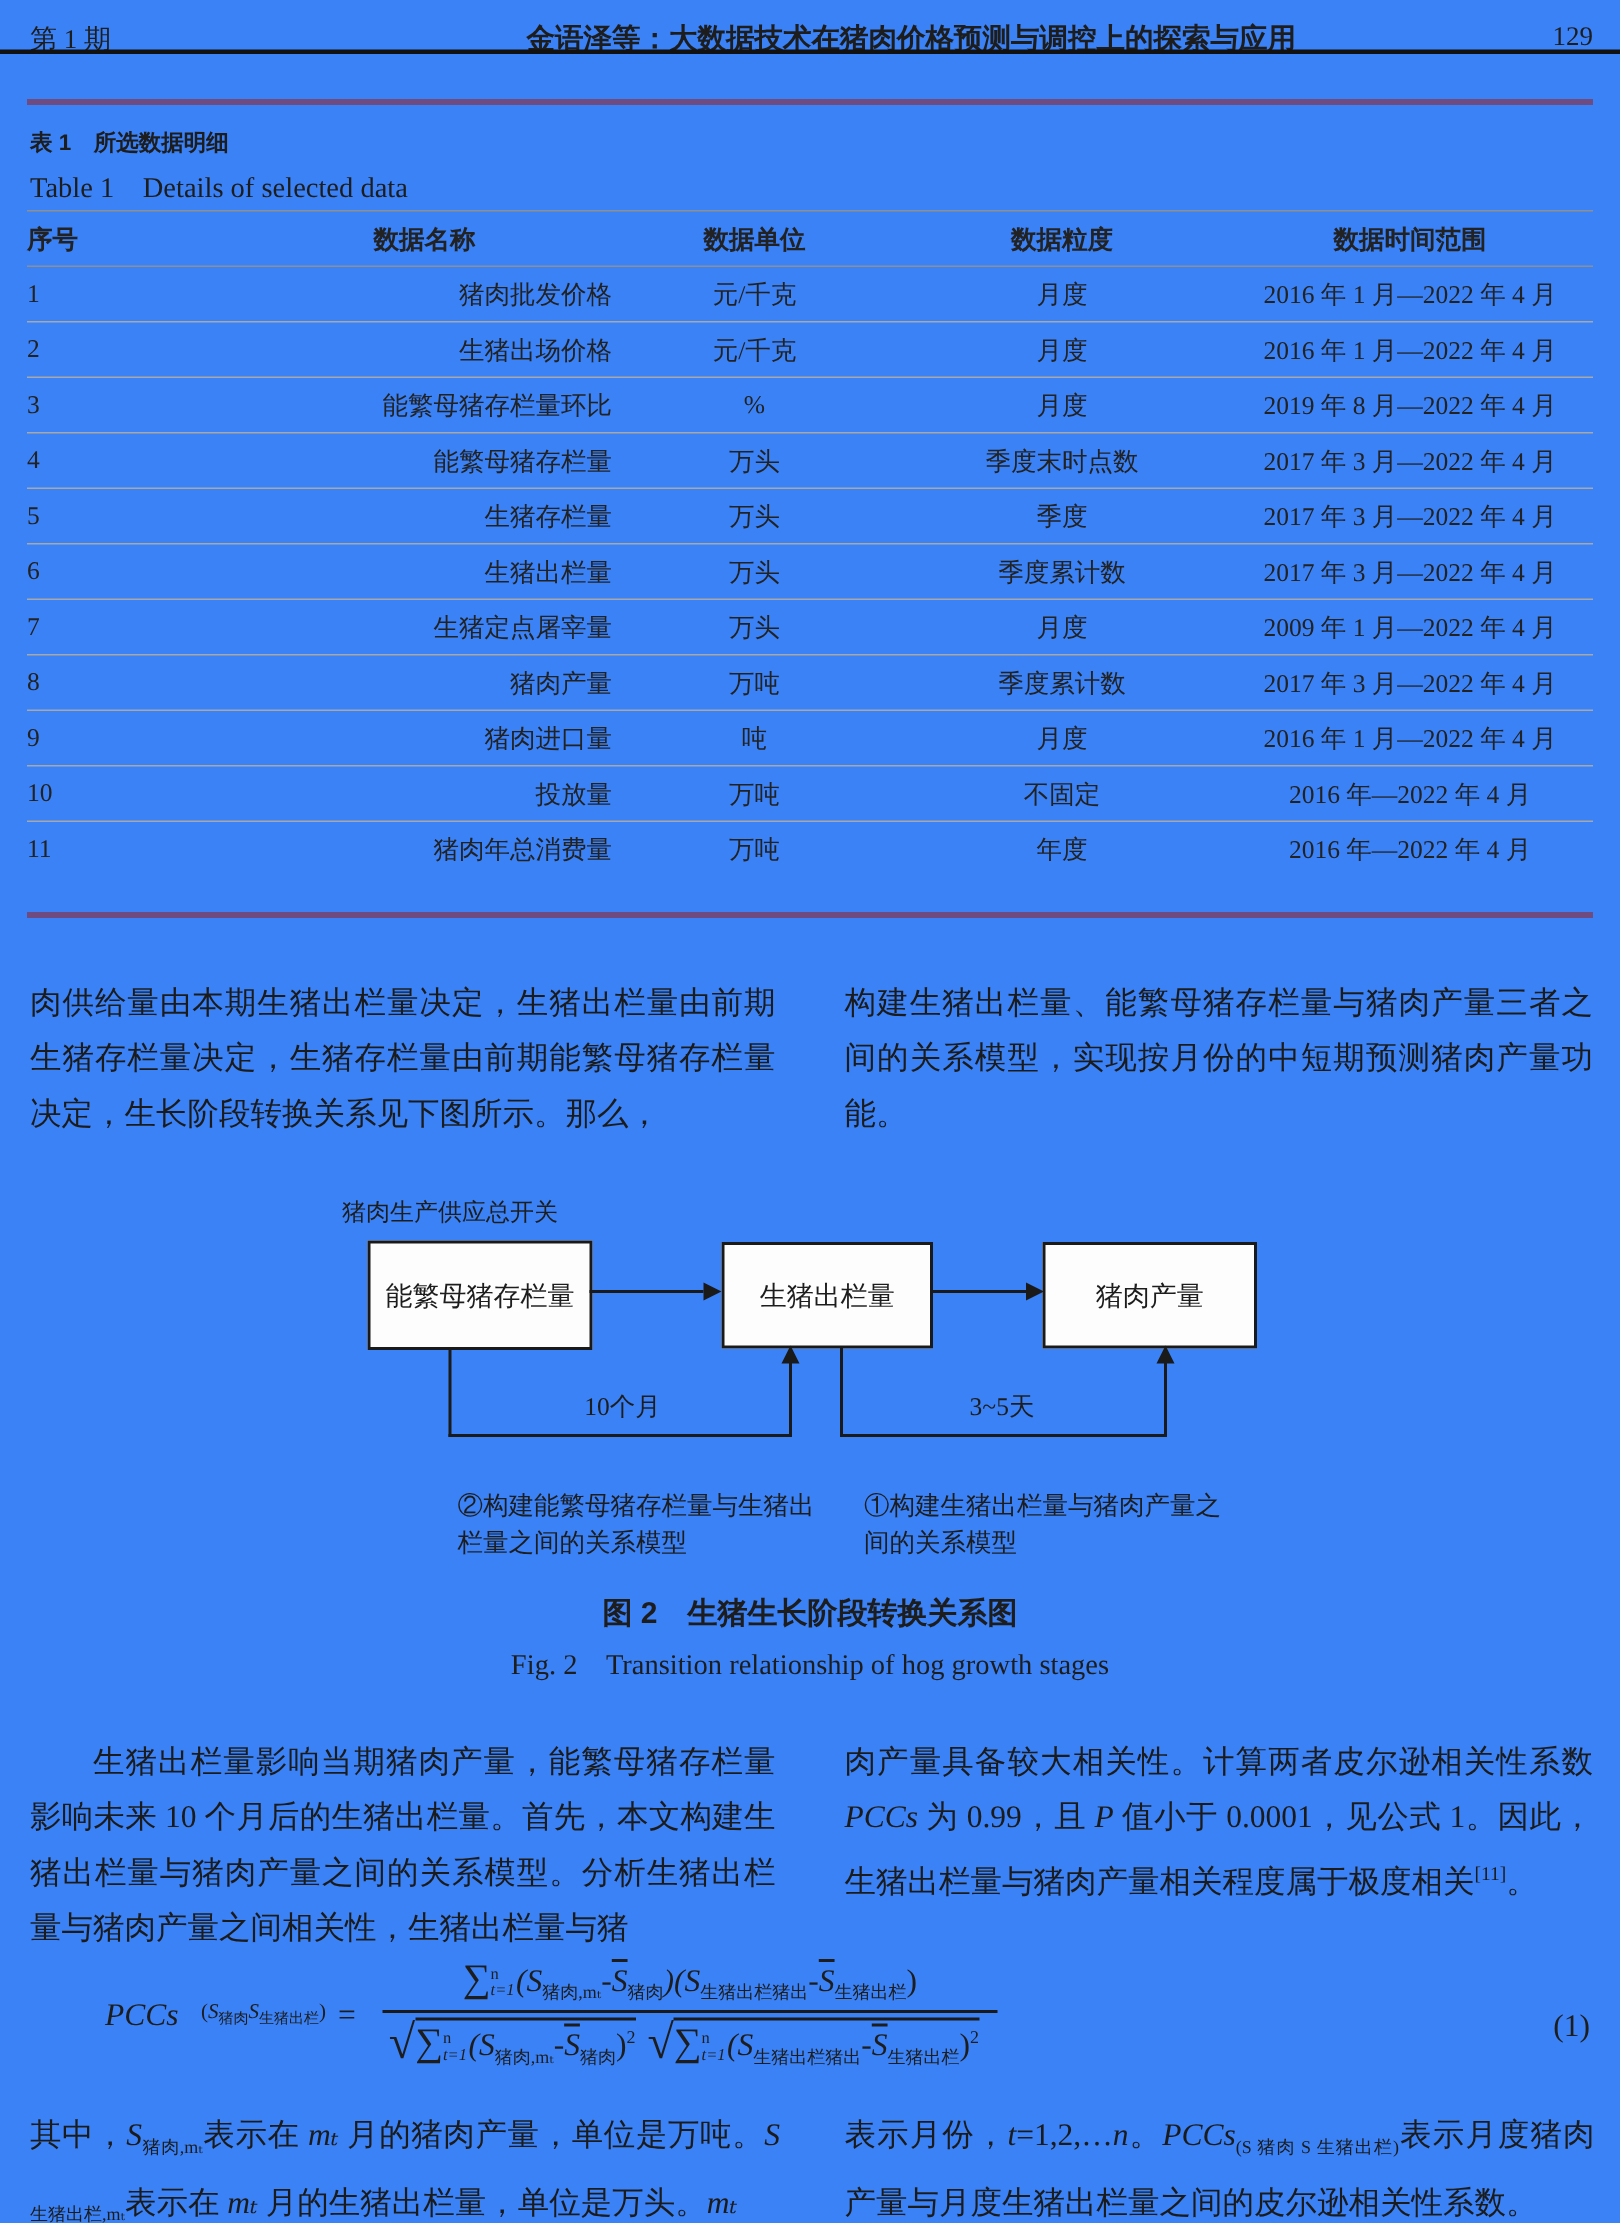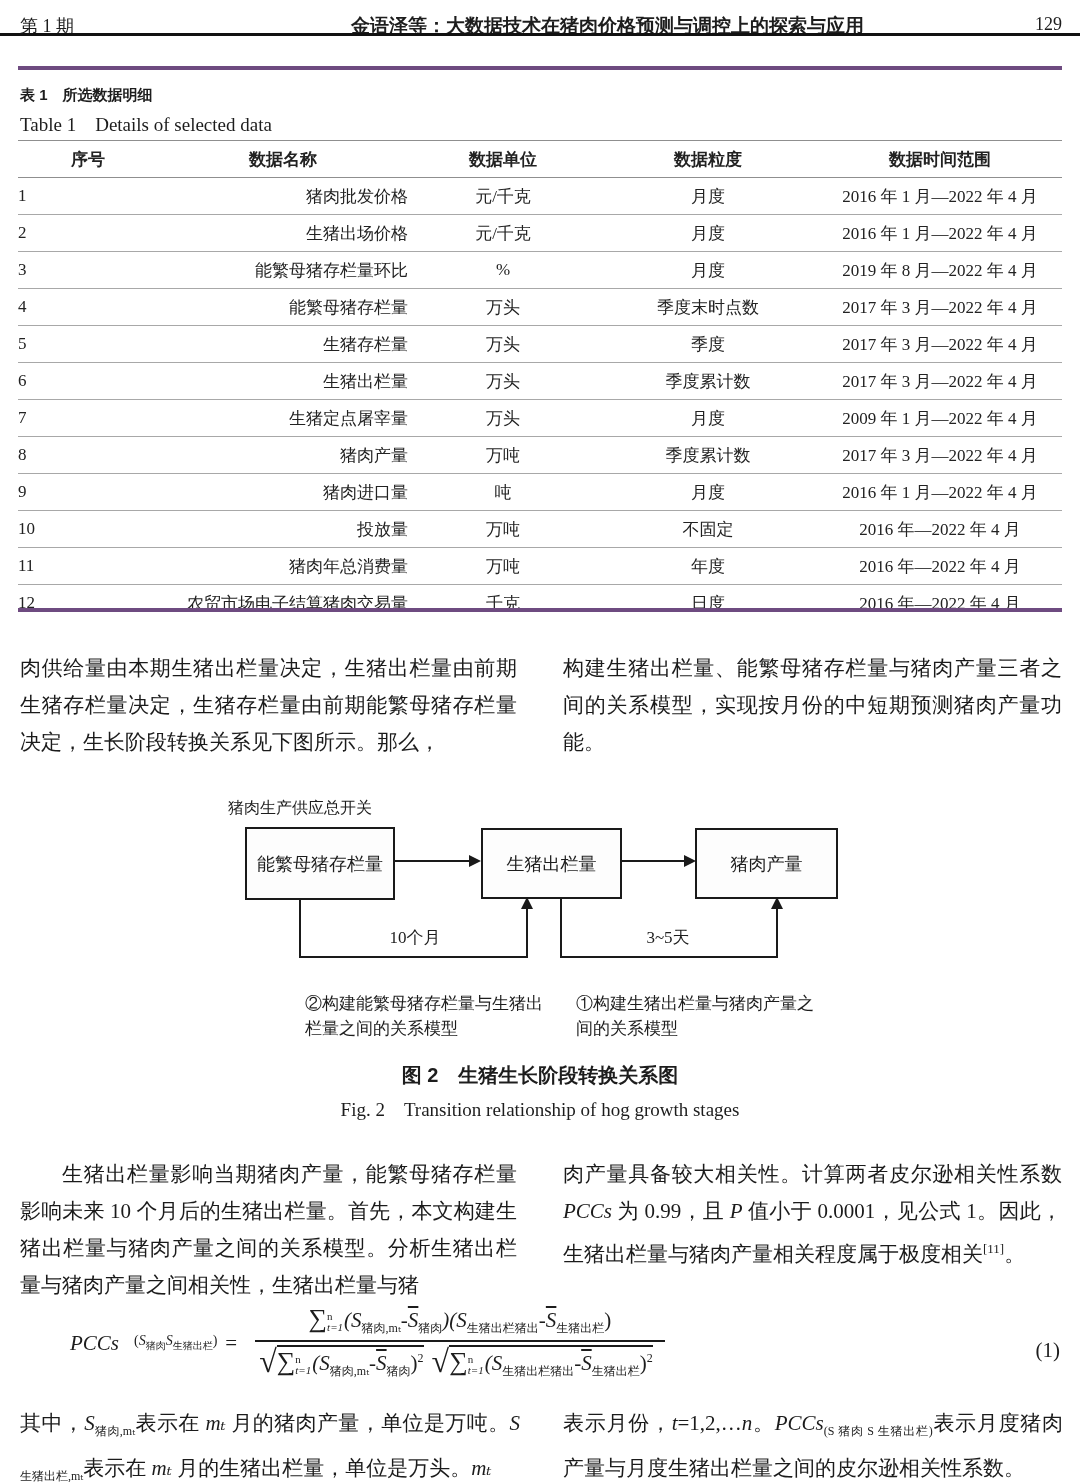--- a/index.html
+++ b/index.html
@@ -1,19 +1,19 @@
 <!DOCTYPE html>
 <html><head>
 <meta charset="utf-8">
 <style>
   html,body{margin:0;padding:0;}
   body{background:#e8e8e8;}
   .page{
     position:relative; width:1080px; height:1482px; margin:0 auto;
-    background:#ffffff; color:#1d1d1d; overflow:hidden;
+    background:#3b82f6; color:#1d1d1d; overflow:hidden;
     font-family:"Liberation Serif","DejaVu Serif",serif;
   }
   .abs{position:absolute;}
   
   .runhead{left:0; top:6px; width:1080px; height:26px;}
   .rh-issue{left:20px; top:8px; font-size:18px;}
   .rh-title{left:0; top:7px; width:864px; text-align:right; font-size:19px; font-weight:bold;
             font-family:"Liberation Sans","DejaVu Sans",sans-serif;}
   .rh-page{right:18px; top:8px; font-size:18px;}
   .rule-black{left:0; top:33px; width:1080px; height:3px; background:#111;}
@@ -30,21 +30,21 @@
   table.data th{font-family:"Liberation Sans","DejaVu Sans",sans-serif; font-weight:bold;
                 border-top:1px solid #8f8f8f; border-bottom:1px solid #8f8f8f;}
   table.data th,table.data td{height:36px; padding:0; vertical-align:middle; color:#222;}
   table.data td{border-bottom:1px solid #a8a8a8;}
   table.data tr:last-child td{border-bottom:none;}
   .c1{width:140px; text-align:left; padding-left:2px;}
   .c2{width:250px;}
   .c3{width:190px; text-align:center;}
   .c4{width:220px; text-align:center;}
   .c5{width:244px; text-align:center;}
-  th.c1{text-align:center;} th.c2,th.c3,th.c4,th.c5{text-align:center;}
+  th.c1{text-align:left;} th.c2,th.c3,th.c4,th.c5{text-align:center;}
   td.c2{text-align:right; padding-left:2px;}
   
   .bodytext{font-size:21px; line-height:37px; text-align:justify; color:#1b1b1b;}
   .b1l{left:20px; top:650px; width:497px;}
   .b1r{left:563px; top:650px; width:499px;}
   .b2l{left:20px; top:1156px; width:497px; text-indent:2em;}
   .b2r{left:563px; top:1156px; width:499px;}
   .it{font-style:italic;}
   sup.ref{font-size:13px;}
   
@@ -179,27 +179,20 @@
           <td class="c2">投放量</td>
           <td class="c3">万吨</td>
           <td class="c4">不固定</td>
           <td class="c5">2016 年—2022 年 4 月</td>
         </tr>
       <tr>
           <td class="c1">11</td>
           <td class="c2">猪肉年总消费量</td>
           <td class="c3">万吨</td>
           <td class="c4">年度</td>
-          <td class="c5">2016 年—2022 年 4 月</td>
-        </tr>
-      <tr>
-          <td class="c1">12</td>
-          <td class="c2">农贸市场电子结算猪肉交易量</td>
-          <td class="c3">千克</td>
-          <td class="c4">日度</td>
           <td class="c5">2016 年—2022 年 4 月</td>
         </tr>
     </tbody>
   </table>
   <div class="abs rule-purple rp-bottom"></div>
 
   <div class="abs bodytext b1l">肉供给量由本期生猪出栏量决定，生猪出栏量由前期生猪存栏量决定，生猪存栏量由前期能繁母猪存栏量决定，生长阶段转换关系见下图所示。那么，</div>
   <div class="abs bodytext b1r">构建生猪出栏量、能繁母猪存栏量与猪肉产量三者之间的关系模型，实现按月份的中短期预测猪肉产量功能。</div>
 
   <div class="abs fig">

